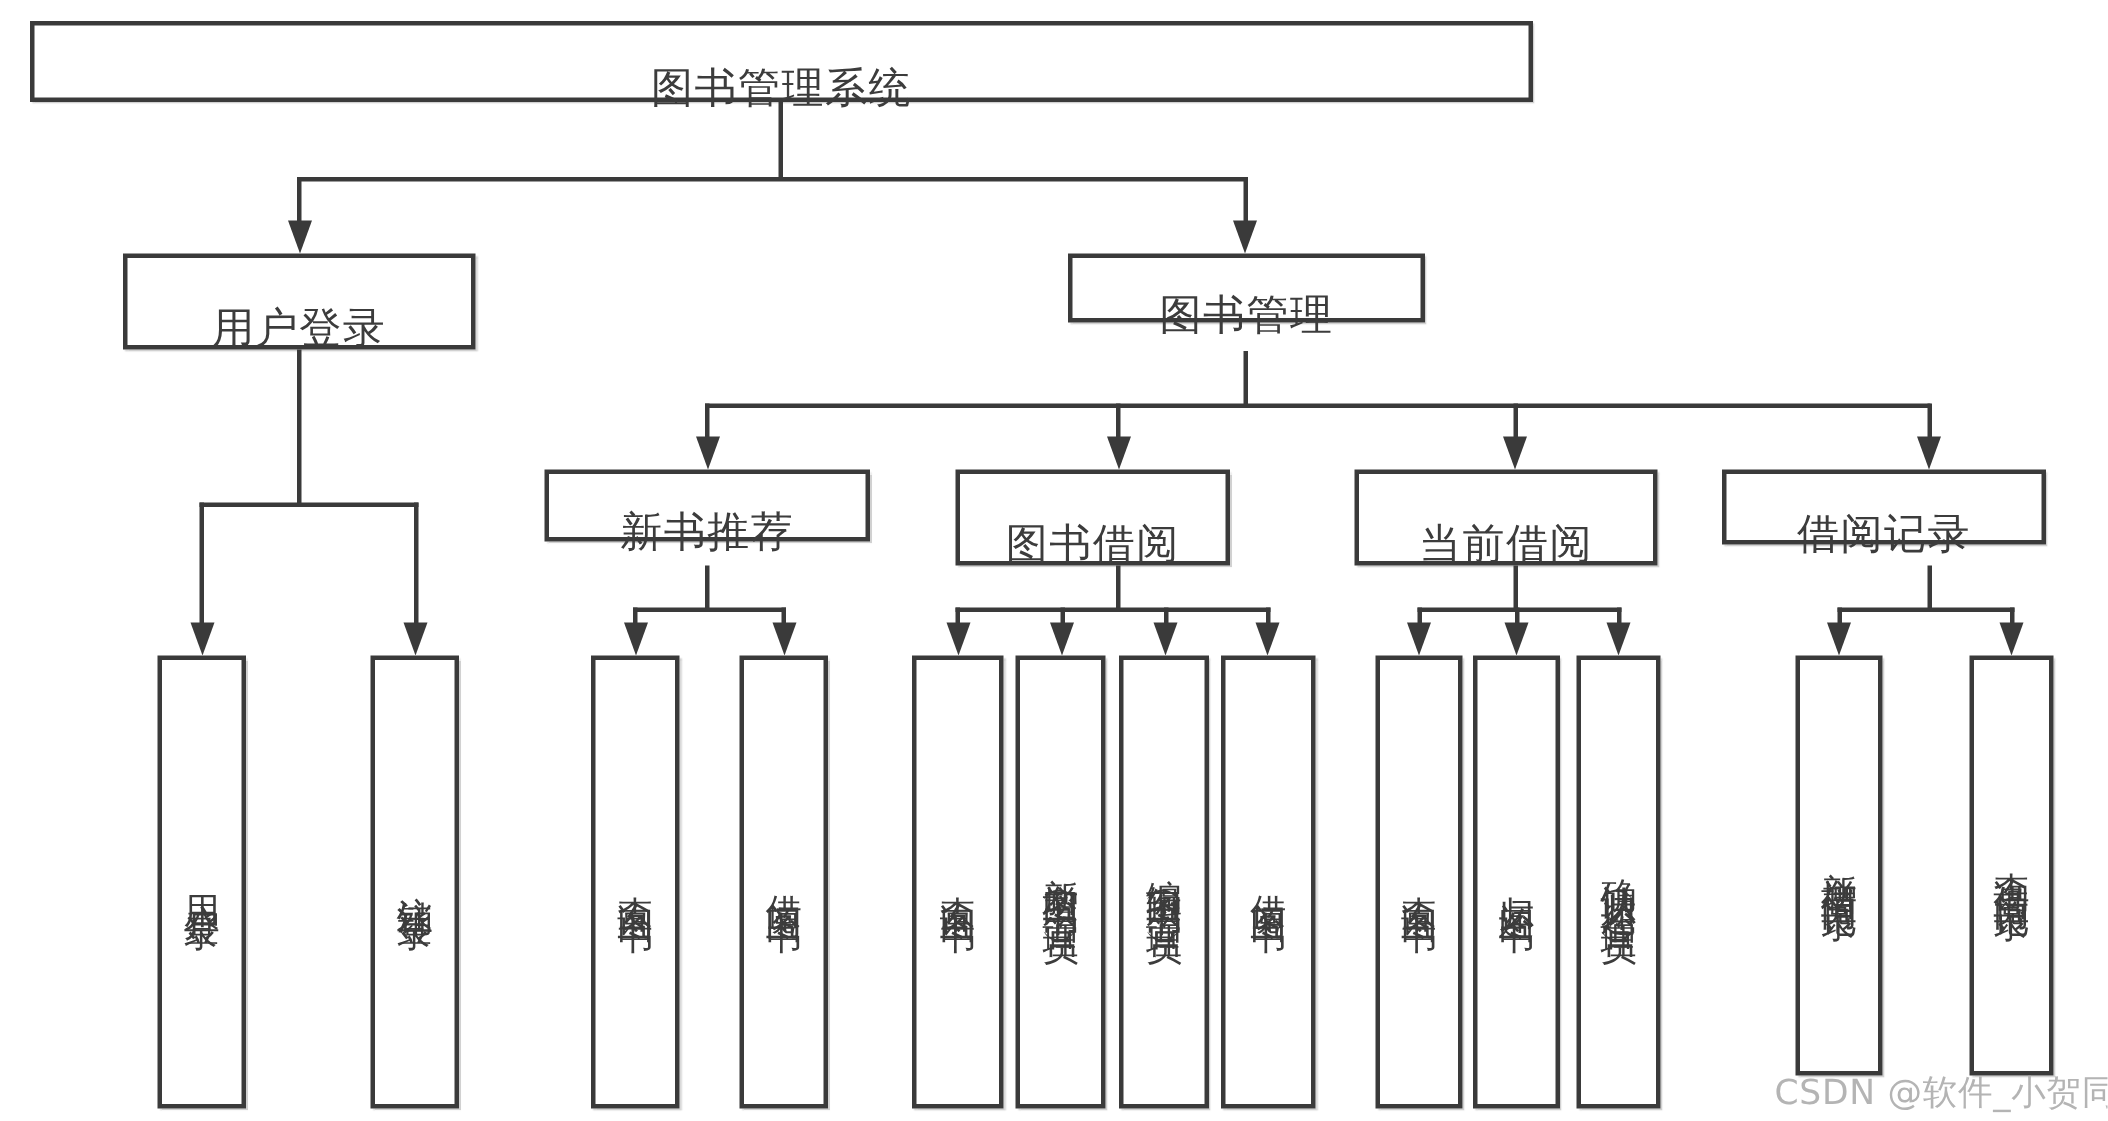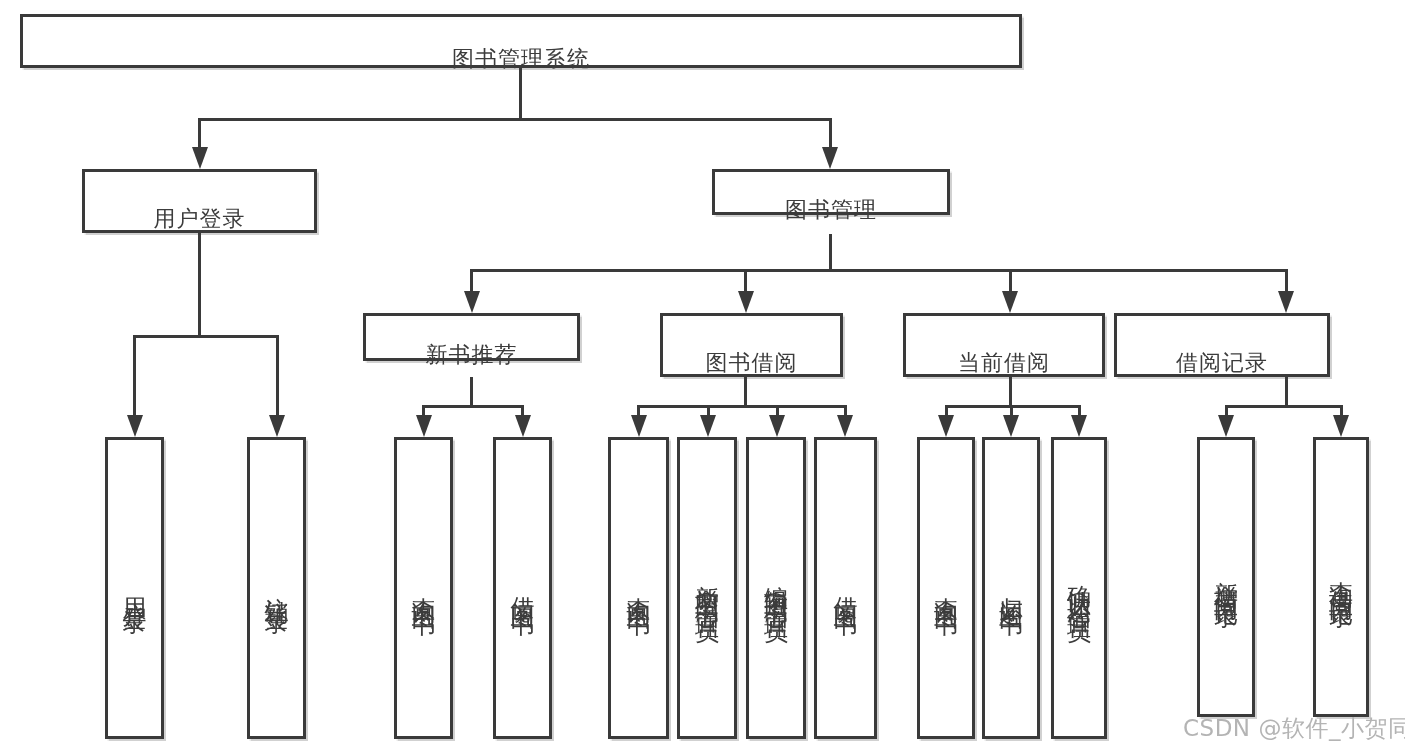--- a/index.html
+++ b/index.html
@@ -14,21 +14,21 @@
     background:var(--bg);
     font-family:"DejaVu Sans","Liberation Sans",sans-serif;
     color:var(--text);
   }
   .node{
     position:absolute;box-sizing:border-box;
     border:3px solid var(--line);background:#fff;
     display:flex;align-items:center;justify-content:center;
     box-shadow:1.5px 1.5px 1px rgba(0,0,0,0.18);
   }
-  .hlabel{font-size:22px;letter-spacing:1px;white-space:nowrap;margin-top:36px;}
+  .hlabel{font-size:28px;letter-spacing:1px;white-space:nowrap;margin-top:36px;}
   .vlabel{
     writing-mode:vertical-rl;text-orientation:mixed;
     font-size:24px;letter-spacing:5px;line-height:1;white-space:nowrap;
   }
   .hline,.vline{position:absolute;background:var(--line);}
   .hline{height:3px;}
   .vline{width:3px;}
   .tri{
     position:absolute;width:0;height:0;
     border-left:8px solid transparent;border-right:8px solid transparent;
@@ -81,27 +81,27 @@
   <div class="tri" style="left:737.5px;top:291px"></div>
   <div class="vline" style="left:1008.5px;top:269px;height:26px"></div>
   <div class="tri" style="left:1002px;top:291px"></div>
   <div class="vline" style="left:1284.5px;top:269px;height:26px"></div>
   <div class="tri" style="left:1278px;top:291px"></div>
 </div>
 
 <div class="node" style="left:363px;top:313px;width:217px;height:48px">
   <span class="hlabel">新书推荐</span>
 </div>
-<div class="node" style="left:660px;top:313px;width:183px;height:64px">
+<div class="node" style="left:637px;top:313px;width:183px;height:64px">
   <span class="hlabel">图书借阅</span>
 </div>
 <div class="node" style="left:903px;top:313px;width:202px;height:64px">
   <span class="hlabel">当前借阅</span>
 </div>
-<div class="node" style="left:1114px;top:313px;width:216px;height:64px">
+<div class="node" style="left:1148px;top:313px;width:216px;height:50px">
   <span class="hlabel">借阅记录</span>
 </div>
 
 <div>
   <div class="vline" style="left:470px;top:377px;height:31px"></div>
   <div class="hline" style="left:422px;top:405px;width:102px"></div>
   <div class="vline" style="left:422px;top:405px;height:14px"></div>
   <div class="tri" style="left:415.5px;top:415px"></div>
   <div class="vline" style="left:521px;top:405px;height:14px"></div>
   <div class="tri" style="left:514.5px;top:415px"></div>

